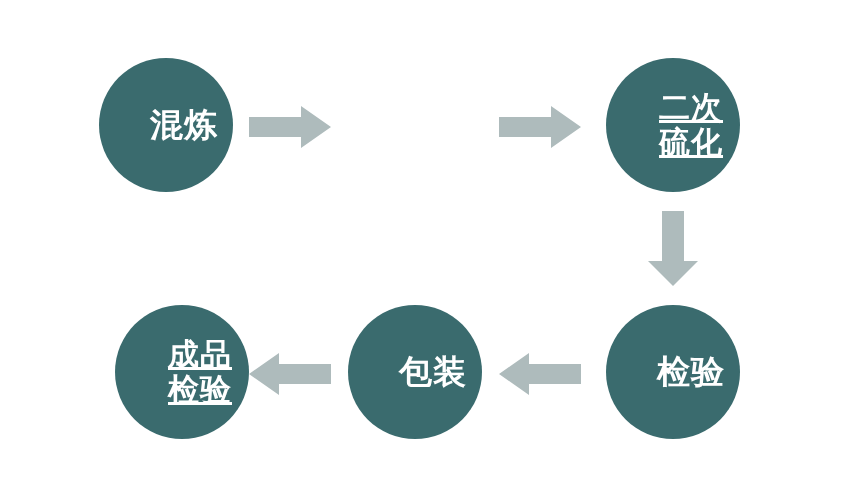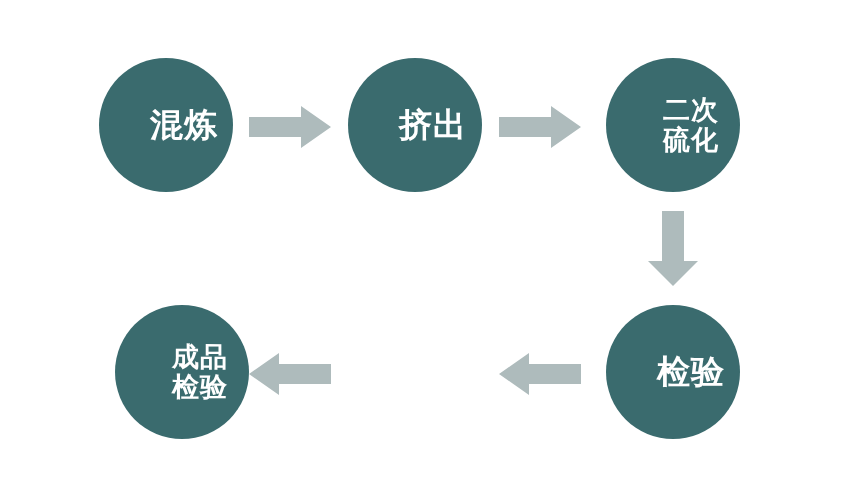--- a/index.html
+++ b/index.html
@@ -35,22 +35,23 @@
     font-weight: bold;
     font-size: 33px;
     line-height: 1.08;
     text-align: left;
     letter-spacing: 1px;
     white-space: pre-line;
     font-family: "DejaVu Sans", "Liberation Sans", sans-serif;
     margin-left: 36px;
   }
   .node-label.two-line {
-    font-size: 27px;
+    font-size: 31px;
     line-height: 1.12;
+    text-decoration: underline;
   }
   .arrow {
     position: absolute;
   }
   .arrow svg {
     display: block;
   }
   
   #node-mixing   { left: 99px;  top: 58px; }
   #node-extrude  { left: 348px; top: 58px; }
@@ -74,23 +75,20 @@
   <div class="node" id="node-mixing">
     <span class="node-label">混炼</span>
   </div>
 
   <div class="arrow" id="arrow-mixing-extrude">
     <svg width="82" height="42" viewBox="0 0 82 42" aria-hidden="true">
       <polygon points="0,11 52,11 52,0 82,21 52,42 52,31 0,31" fill="#aebbbc"></polygon>
     </svg>
   </div>
 
-  <div class="node" id="node-extrude">
-    <span class="node-label">挤出</span>
-  </div>
 
   <div class="arrow" id="arrow-extrude-vulcan">
     <svg width="82" height="42" viewBox="0 0 82 42" aria-hidden="true">
       <polygon points="0,11 52,11 52,0 82,21 52,42 52,31 0,31" fill="#aebbbc"></polygon>
     </svg>
   </div>
 
   <div class="node" id="node-vulcan">
     <span class="node-label two-line">二次
 硫化</span>
@@ -106,20 +104,23 @@
     <span class="node-label two-line">成品
 检验</span>
   </div>
 
   <div class="arrow" id="arrow-package-final">
     <svg width="82" height="42" viewBox="0 0 82 42" aria-hidden="true">
       <polygon points="82,11 30,11 30,0 0,21 30,42 30,31 82,31" fill="#aebbbc"></polygon>
     </svg>
   </div>
 
+  <div class="node" id="node-package">
+    <span class="node-label">包装</span>
+  </div>
 
   <div class="arrow" id="arrow-inspect-package">
     <svg width="82" height="42" viewBox="0 0 82 42" aria-hidden="true">
       <polygon points="82,11 30,11 30,0 0,21 30,42 30,31 82,31" fill="#aebbbc"></polygon>
     </svg>
   </div>
 
   <div class="node" id="node-inspect">
     <span class="node-label">检验</span>
   </div>

